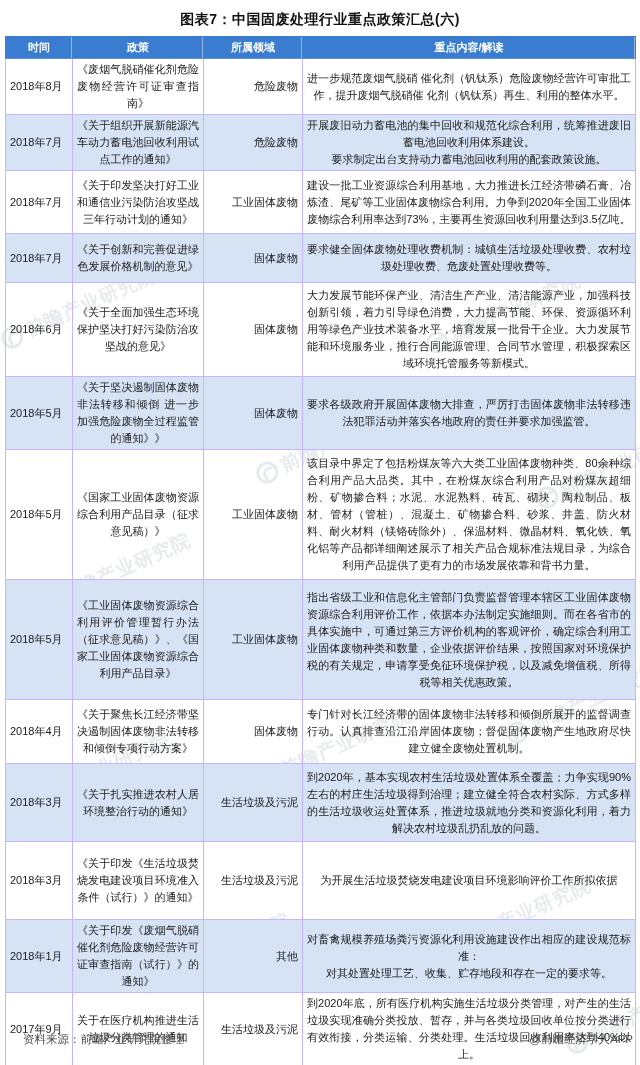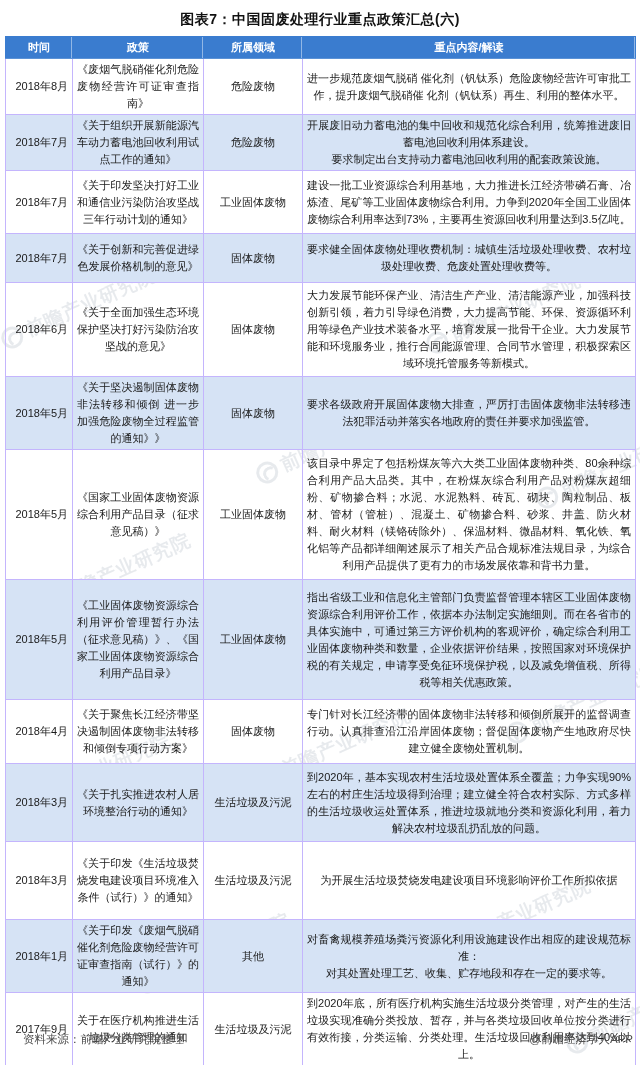--- a/index.html
+++ b/index.html
@@ -40,22 +40,22 @@
   table.policy thead th{
     background:#3A7CCF;
     color:#ffffff;
     font-weight:bold;
     height:17px;
     padding:2px 0;
     border-color:#3A7CCF;
     border-bottom-color:#5B92D6;
     box-shadow:inset -1px 0 0 rgba(255,255,255,.45);
   }
-  td.c-time{ text-align:right; }
-  td.c-field{ text-align:center; }
+  td.c-time{ text-align:left; }
+  td.c-field{ text-align:right; }
   td.c-policy, td.c-content{
     text-align:justify;
     text-align-last:center;
     padding:3px 7px;
   }
   td .para + .para{ margin-top:0; }
   tr.alt td{ background:#D6E3F5; }
   .footer{
     position:absolute;
     left:0; right:0;

